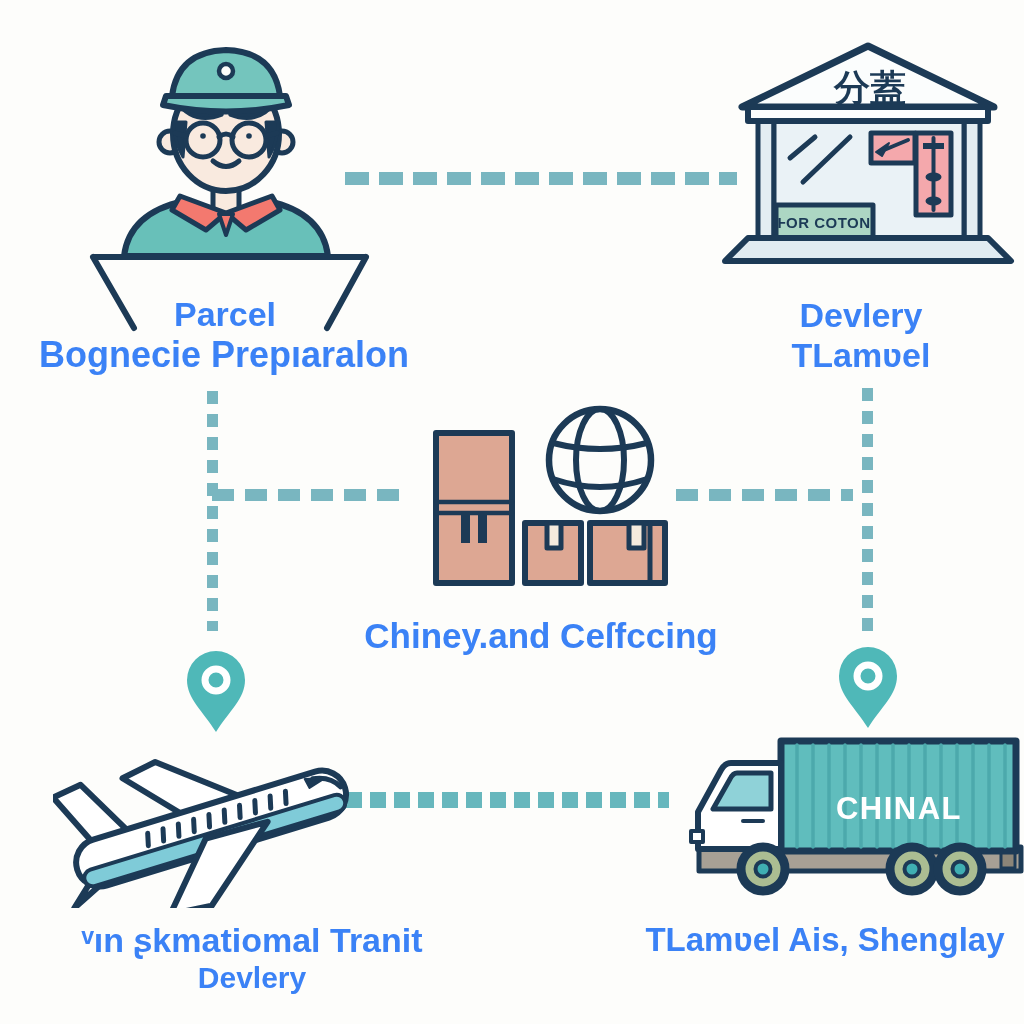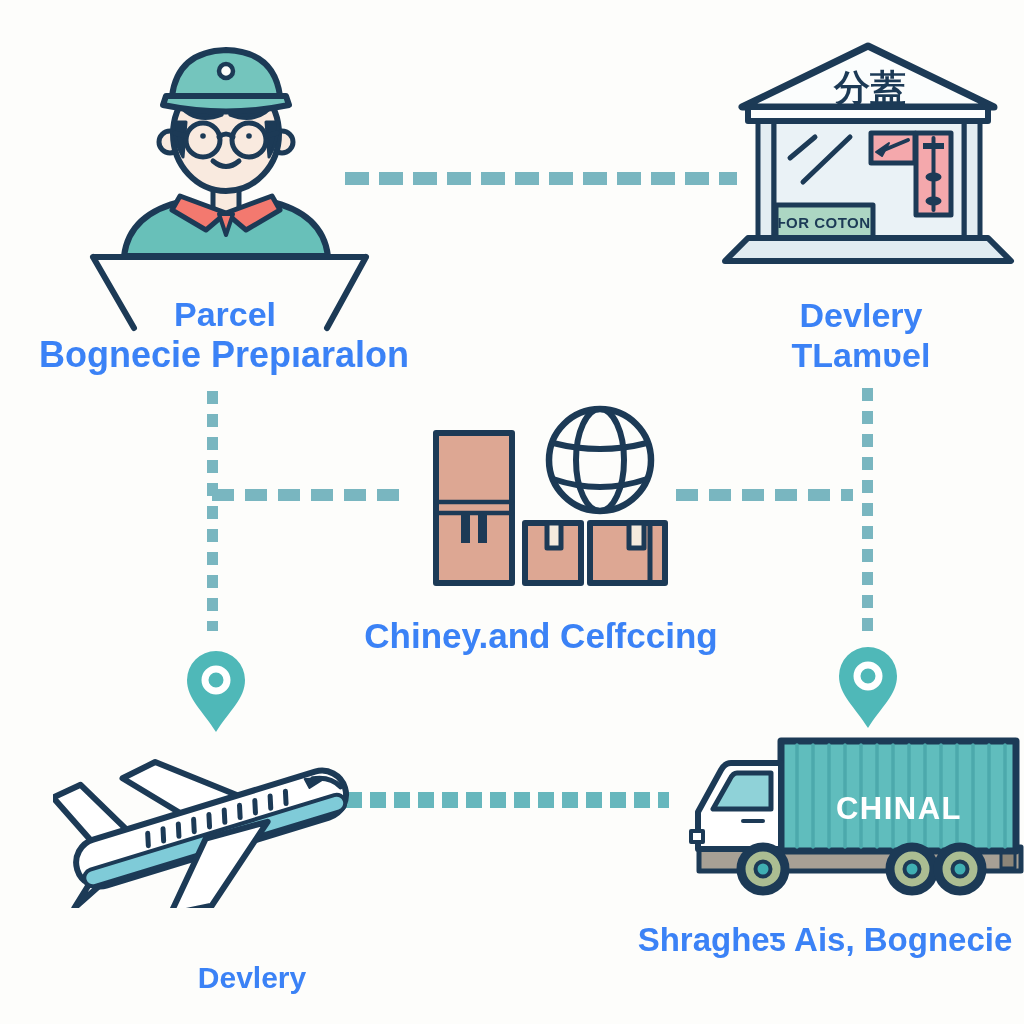--- a/index.html
+++ b/index.html
@@ -149,16 +149,17 @@
       <circle cx="277" cy="134" r="7.5" fill="#3FAFB2" stroke-width="4"></circle>
     </g>
     <text x="216" y="84" text-anchor="middle" font-size="31" letter-spacing="1.5" fill="#FFFFFF">CHINAL</text>
   </svg>
 
   <div class="label" style="left:197px;top:295px;font-size:34px">Parcel</div>
   <div class="label" style="left:196px;top:334px;font-size:36px">Bognecie Prepıaralon</div>
   <div class="label" style="left:833px;top:296px;font-size:34px">Devlery</div>
   <div class="label" style="left:513px;top:616px;font-size:35px">Chiney.and Ceſfccing</div>
   <div class="label" style="left:833px;top:336px;font-size:34px">TLamʋel</div>
+  <div class="label" style="left:224px;top:921px;font-size:34px">ᵛın ʂkmatiomal Tranit</div>
   <div class="label" style="left:224px;top:961px;font-size:30px">Devlery</div>
-  <div class="label" style="left:797px;top:921px;font-size:33px">Shragheƽ Ais, Bognecie</div>
+  <div class="label" style="left:797px;top:921px;font-size:33px">TLamʋel Ais, Shenglay</div>
 
 </div>
 
 </body></html>

